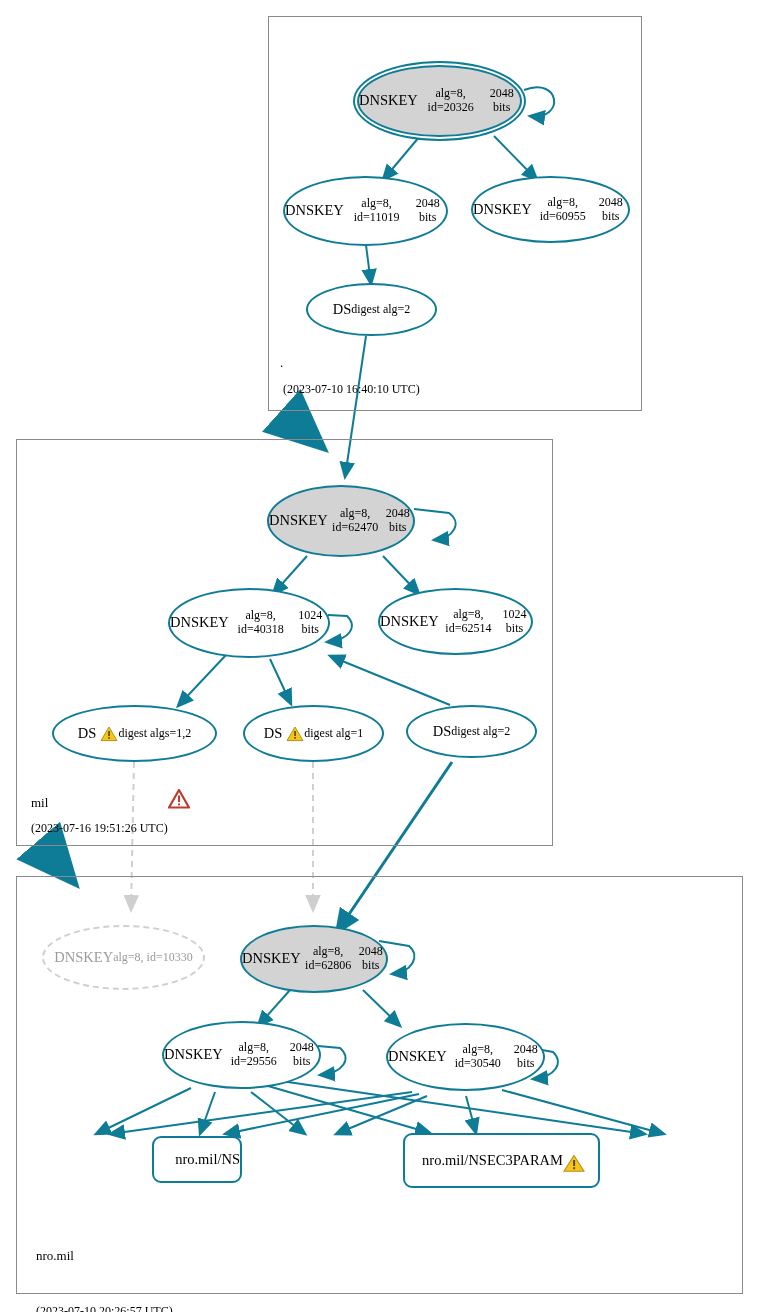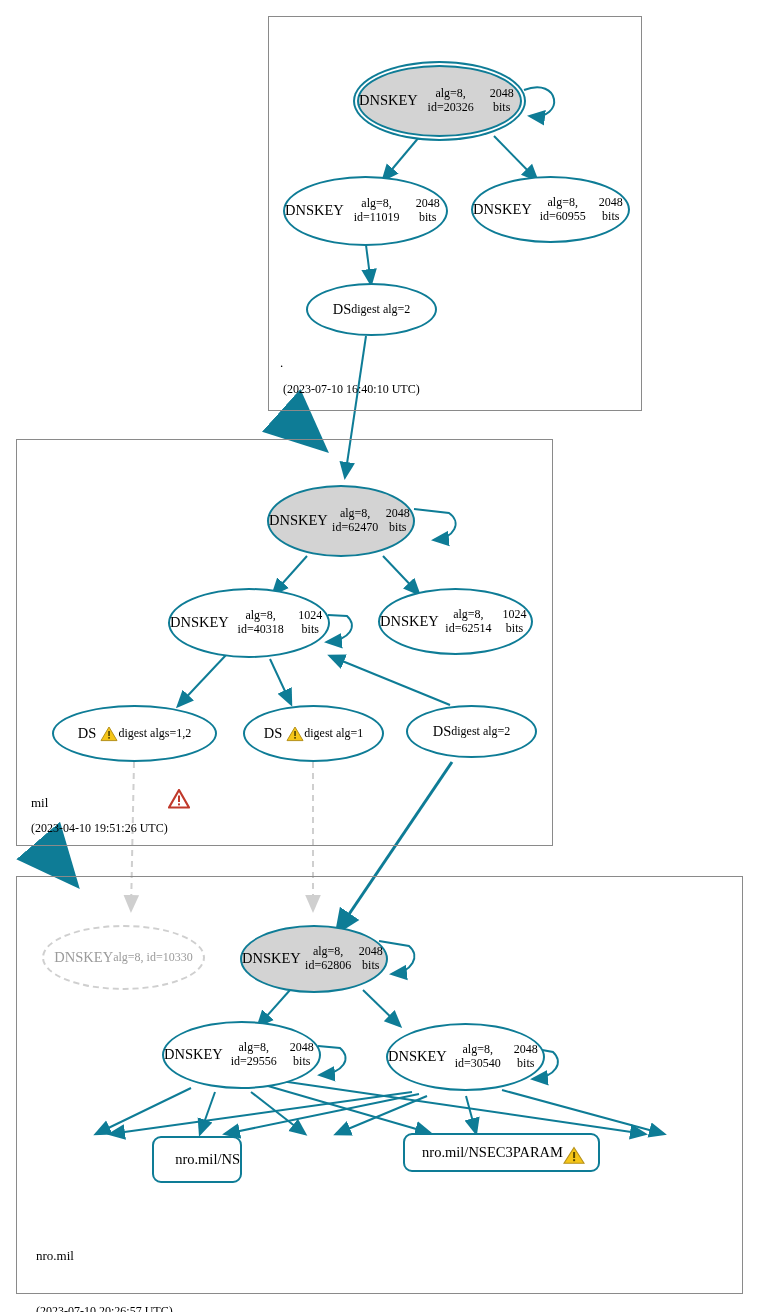--- a/index.html
+++ b/index.html
@@ -96,21 +96,21 @@
     <path d="M466,1096 L476,1133" fill="none" stroke="#0e7c96" stroke-width="2" marker-end="url(#ar)"></path>
     <path d="M502,1090 L664,1134" fill="none" stroke="#0e7c96" stroke-width="2" marker-end="url(#ar)"></path>
   </svg>
 
   <div class="zone" style="left:268px;top:16px;width:374px;height:395px;"></div>
   <div class="zone-label" style="left:280px;top:355px;">.</div>
   <div class="zone-date" style="left:283px;top:382px;text-align:center;">(2023-07-10 16:40:10 UTC)</div>
 
   <div class="zone" style="left:16px;top:439px;width:537px;height:407px;"></div>
   <div class="zone-label" style="left:31px;top:795px;">mil</div>
-  <div class="zone-date" style="left:31px;top:821px;">(2023-04-10 19:51:26 UTC)</div>
+  <div class="zone-date" style="left:31px;top:821px;">(2023-07-16 19:51:26 UTC)</div>
 
   <div class="zone" style="left:16px;top:876px;width:727px;height:418px;"></div>
   <div class="zone-label" style="left:36px;top:1232px;margin-top:16px;">nro.mil</div>
   <div class="zone-date" style="left:36px;top:1304px;">(2023-07-10 20:26:57 UTC)</div>
 
   <div style="position:absolute;left:168px;top:789px;width:22px;height:20px;">
     <svg width="22" height="20" viewBox="0 0 22 20">
       <path d="M11 1 L21 18.5 L1 18.5 Z" fill="#ffffff" stroke="#c0392b" stroke-width="2.2" stroke-linejoin="round"></path>
       <rect x="10" y="6.5" width="2" height="6.5" fill="#c0392b"></rect>
       <rect x="10" y="14.4" width="2" height="2" fill="#c0392b"></rect>
@@ -210,21 +210,21 @@
 
   <div class="node ellipse" style="left:386px;top:1023px;width:159px;height:68px;">
     <div class="t1">DNSKEY</div>
     <div class="t2">alg=8, id=30540</div>
     <div class="t2">2048 bits</div>
   </div>
 
   <div class="node rrset" style="left:152px;top:1136px;width:90px;height:47px;justify-content:flex-end;">
     <div class="t1">nro.mil/NS</div>
   </div>
-  <div class="node rrset" style="left:403px;top:1133px;width:197px;height:39px;">
+  <div class="node rrset" style="left:403px;top:1133px;width:197px;height:55px;">
     <div class="t1">nro.mil/NSEC3PARAM</div>
     <span class="warn" style="margin-top:2px;">
       <svg width="22" height="19" viewBox="0 0 22 19">
           <path d="M11 1.5 L21 17.2 L1 17.2 Z" fill="#f5c518" stroke="#b5901a" stroke-width="1.1"></path>
           <rect x="10.1" y="6" width="2" height="6" fill="#5a4a00"></rect>
           <rect x="10.1" y="13.2" width="2" height="2" fill="#5a4a00"></rect>
         </svg>
     </span>
   </div>
 

